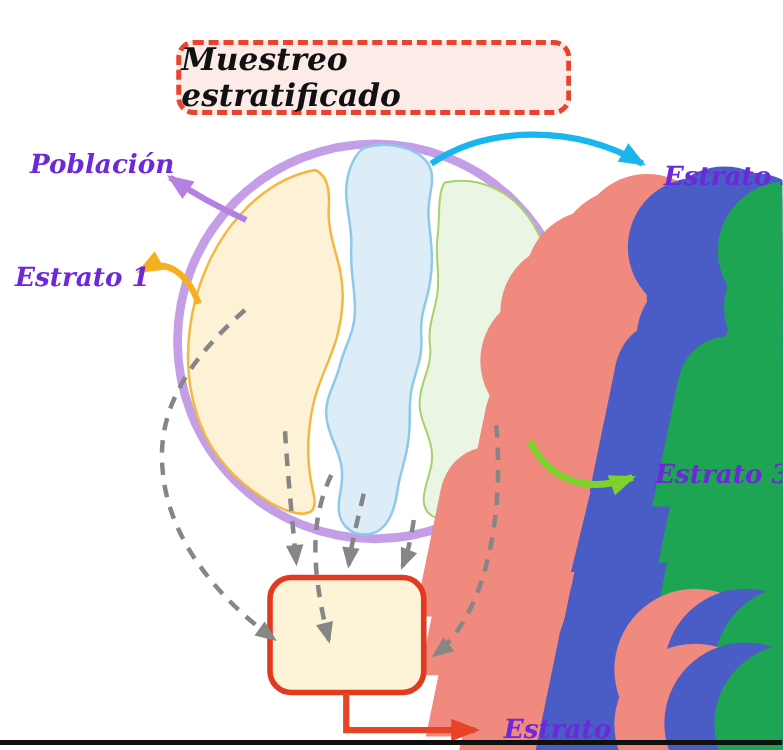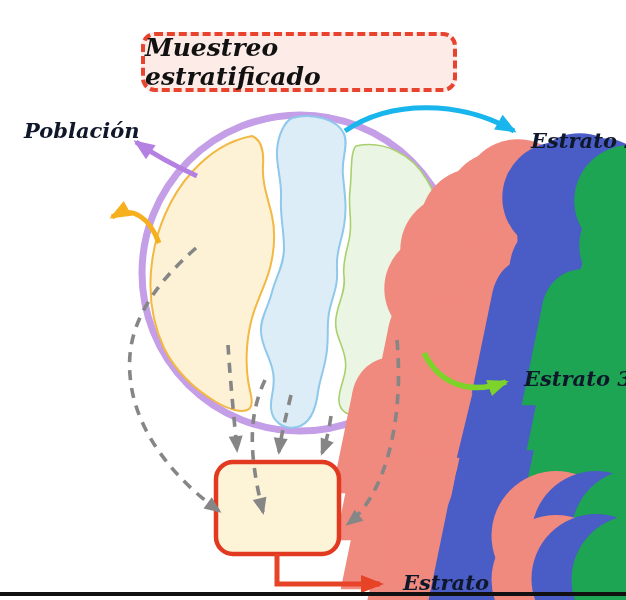--- a/index.html
+++ b/index.html
@@ -1,19 +1,19 @@
 <!DOCTYPE html>
 <html style="--c-title_border: #e8432e; --c-title_bg: #fcebe6; --c-circle_stroke: #c49ee6; --c-stratum1_person: #f0897e; --c-stratum1_fill: #fdf2d6; --c-stratum1_stroke: #f3b843; --c-stratum2_person: #4a5cc5; --c-stratum2_fill: #dcedf8; --c-stratum2_stroke: #8fc8ea; --c-stratum3_person: #1da554; --c-stratum3_fill: #eaf6e3; --c-stratum3_stroke: #a9d06d; --c-arrow_poblacion: #b481e3; --c-arrow_estrato1: #f6b01e; --c-arrow_estrato2: #18b6ec; --c-arrow_estrato3: #7ed32b; --c-sample_box_border: #e23a20; --c-sample_box_bg: #fdf3d6; --c-sampling_arrows: #868686; --c-muestra_arrow: #e64327; --c-bottom_bar: #101010;"><head>
 <meta charset="utf-8">
 <style>
   html,body{margin:0;padding:0;background:#fff;}
   #stage{position:relative;width:626px;height:600px;background:#ffffff;overflow:hidden;
          font-family:"DejaVu Serif", serif;}
   svg{position:absolute;left:0;top:0;}
-  .lbl{position:absolute;font-style:italic;font-weight:700;font-size:21px;color:#0f172a;
+  .lbl{position:absolute;font-style:italic;font-weight:700;font-size:21px;color:#6d28d9;
        white-space:nowrap;font-family:"DejaVu Serif", serif;}
   #title-box{position:absolute;left:141px;top:32px;width:308px;height:52px;
       border:4px dashed var(--c-title_border,#e8432e);border-radius:14px;
       background:var(--c-title_bg,#fcebe6);
       display:flex;align-items:center;justify-content:center;}
   #title-box span{font-style:italic;font-weight:700;font-size:25px;color:#111;}
   
   .circle-o{fill:#ffffff;stroke:var(--c-circle_stroke,#c49ee6);stroke-width:7;}
   .r1{fill:var(--c-stratum1_fill);stroke:var(--c-stratum1_stroke);stroke-width:2;}
   .r2{fill:var(--c-stratum2_fill);stroke:var(--c-stratum2_stroke);stroke-width:2;}
@@ -191,16 +191,17 @@
 
     <path class="a-red" marker-end="url(#ah-red)" d="M277,554 L277,584 L380,584"></path>
 
     <rect class="bottom-bar" x="0" y="592" width="626" height="4"></rect>
   </svg>
 
   <div id="title-box">
     <span>Muestreo estratificado</span>
   </div>
   <div class="lbl" style="left:24px;top:118px;">Población</div>
+  <div class="lbl" style="left:12px;top:209px;">Estrato 1</div>
   <div class="lbl" style="left:531px;top:128px;">Estrato 2</div>
   <div class="lbl" style="left:524px;top:366px;">Estrato 3</div>
   <div class="lbl" style="left:403px;top:570px;">Estrato</div>
 </div>
 
 </body></html>

